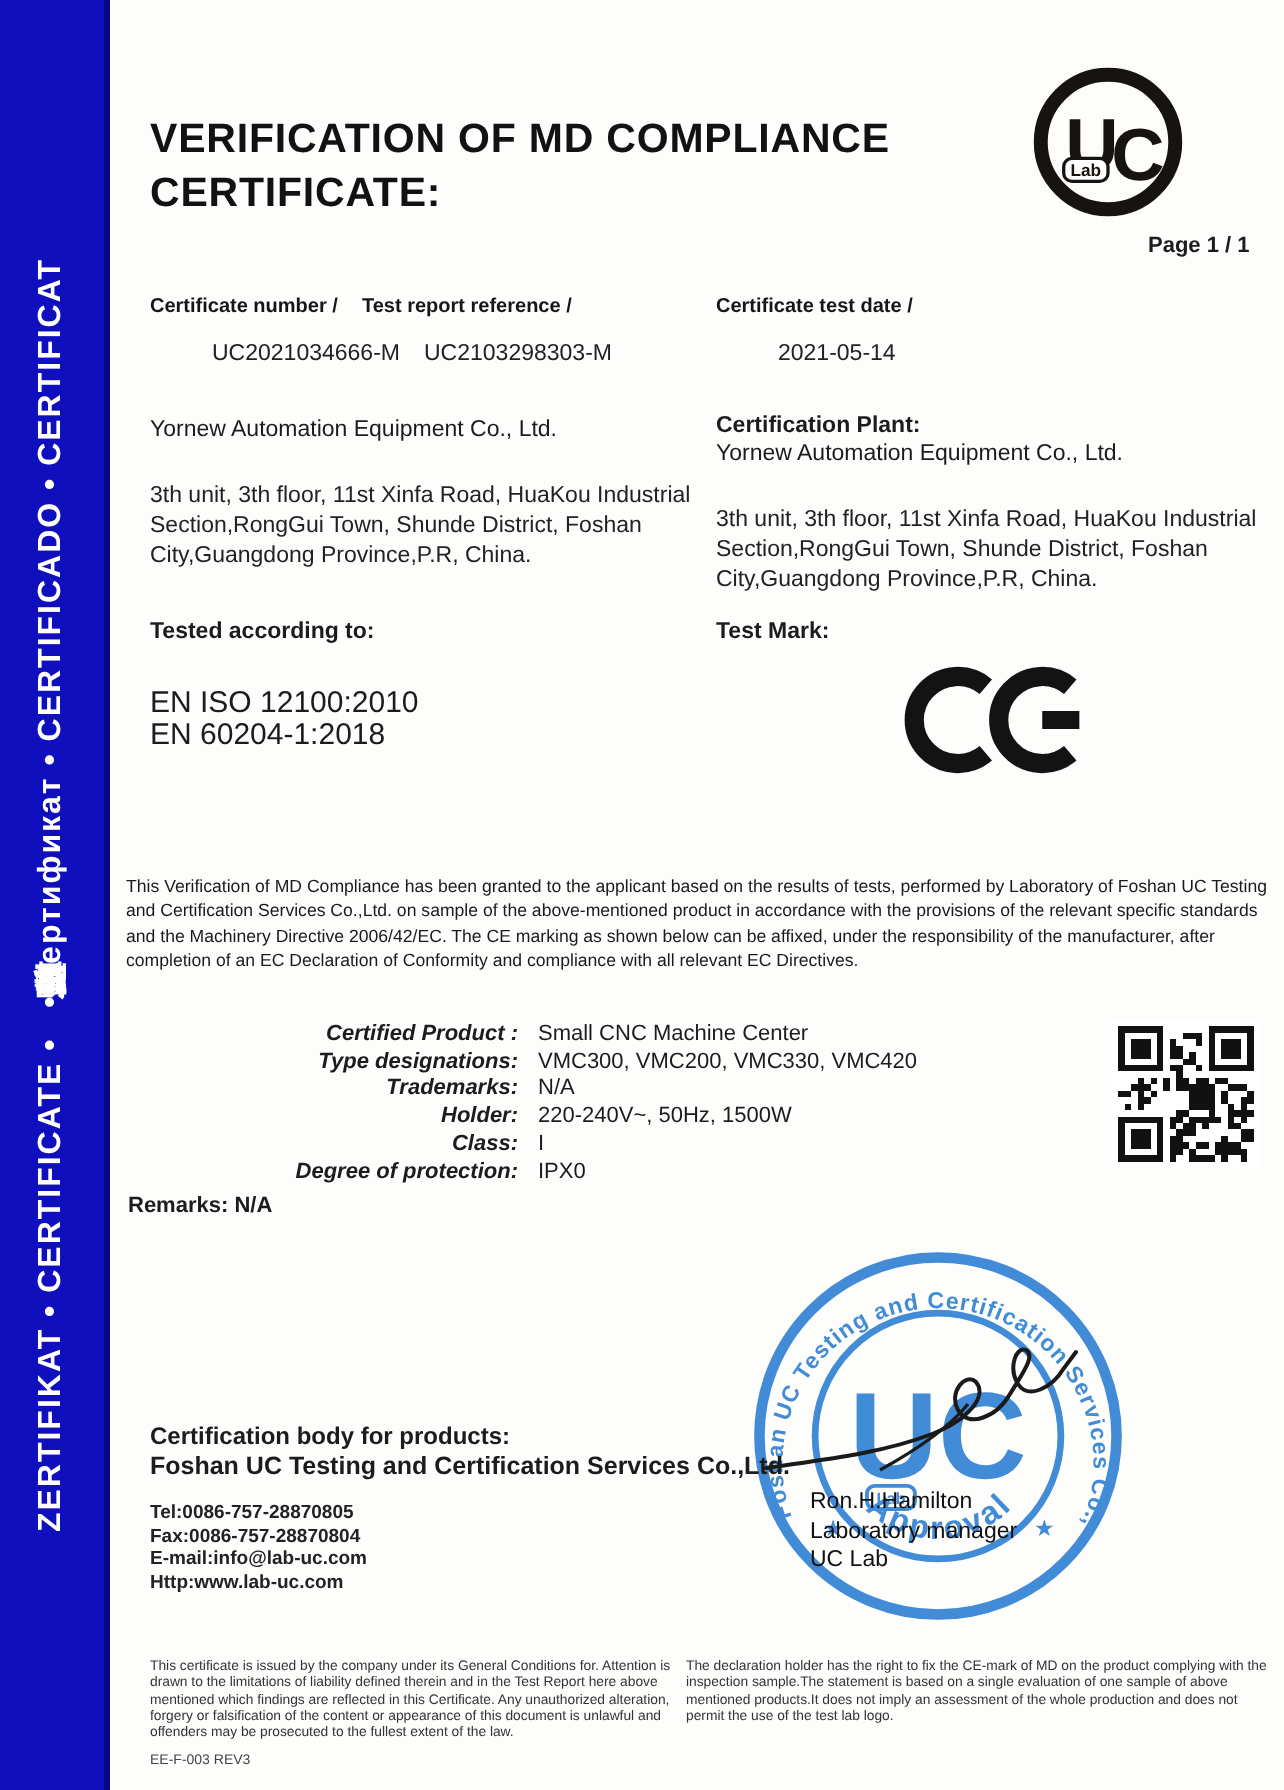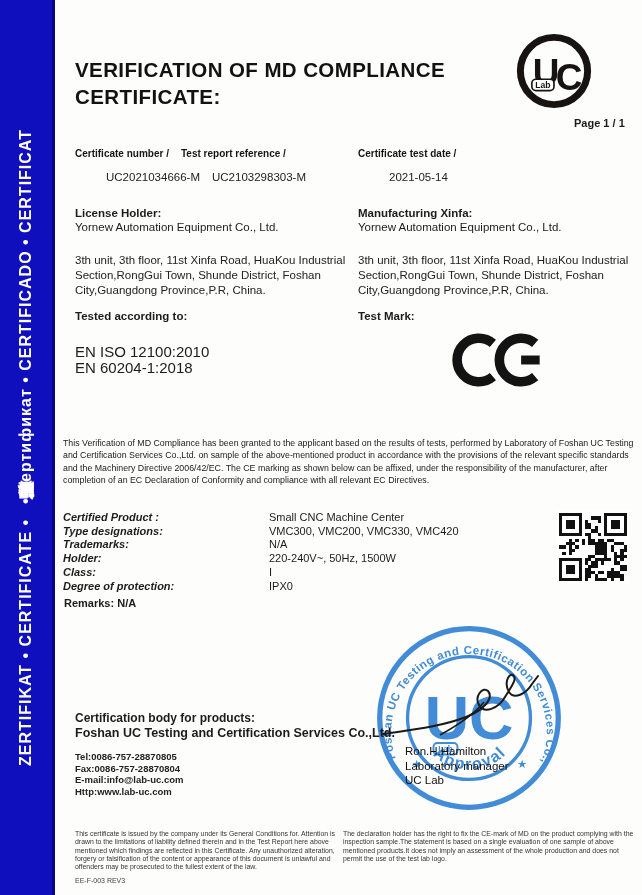--- a/index.html
+++ b/index.html
@@ -38,21 +38,21 @@
   .standards { left:75px; top:344px; font-size:15px; line-height:16px; }
   .ce-mark { left:452px; top:328px; }
 
   
   .statement { left:63px; top:437px; width:575px; font-size:8.8px;
     line-height:12.3px; color:#1a1a1a; }
 
   
   .spec { left:63px; top:511px; width:420px; }
   .spec-row { display:flex; line-height:13.7px; }
-  .spec-label { width:196px; font-weight:bold;
+  .spec-label { width:196px; text-align:right; font-weight:bold;
     font-style:italic; font-size:11px; flex:none; }
   .spec-value { margin-left:10px; font-size:11px; }
   .remarks { left:64px; top:597px; font-size:11px; font-weight:bold; }
 
   .qr { left:556px; top:510px; }
 
   
   .stamp { left:373px; top:622px; opacity:.9; }
   .signature { left:380px; top:672px; }
   .signer { left:405px; top:744px; font-size:11.5px; line-height:14.5px;
@@ -101,27 +101,26 @@
   <div class="abs page-num">Page 1 / 1</div>
 
   <div class="abs meta-label" style="left:75px;">Certificate number /</div>
   <div class="abs meta-label" style="left:181px;">Test report reference /</div>
   <div class="abs meta-label" style="left:358px;">Certificate test date /</div>
   <div class="abs meta-value" style="left:75px;">UC2021034666-M</div>
   <div class="abs meta-value" style="left:181px;">UC2103298303-M</div>
   <div class="abs meta-value" style="left:358px;">2021-05-14</div>
 
   <div class="abs holder">
-    <div class="blk-label">License Holder:</div>
     <div class="blk-name">Yornew Automation Equipment Co., Ltd.</div>
     <div class="addr">3th unit, 3th floor, 11st Xinfa Road, HuaKou Industrial Section,RongGui Town, Shunde District, Foshan City,Guangdong Province,P.R, China.</div>
   </div>
 
   <div class="abs plant">
-    <div class="blk-label">Manufacturing Xinfa:</div>
+    <div class="blk-label">Certification Plant:</div>
     <div class="blk-name">Yornew Automation Equipment Co., Ltd.</div>
     <div class="addr">3th unit, 3th floor, 11st Xinfa Road, HuaKou Industrial Section,RongGui Town, Shunde District, Foshan City,Guangdong Province,P.R, China.</div>
   </div>
 
   <div class="abs sec-label" style="left:75px; top:310px;text-align:center;">Tested according to:</div>
   <div class="abs sec-label" style="left:358px; top:310px;">Test Mark:</div>
 
   <div class="abs standards">
     <div>EN ISO 12100:2010</div>
     <div>EN 60204-1:2018</div>

